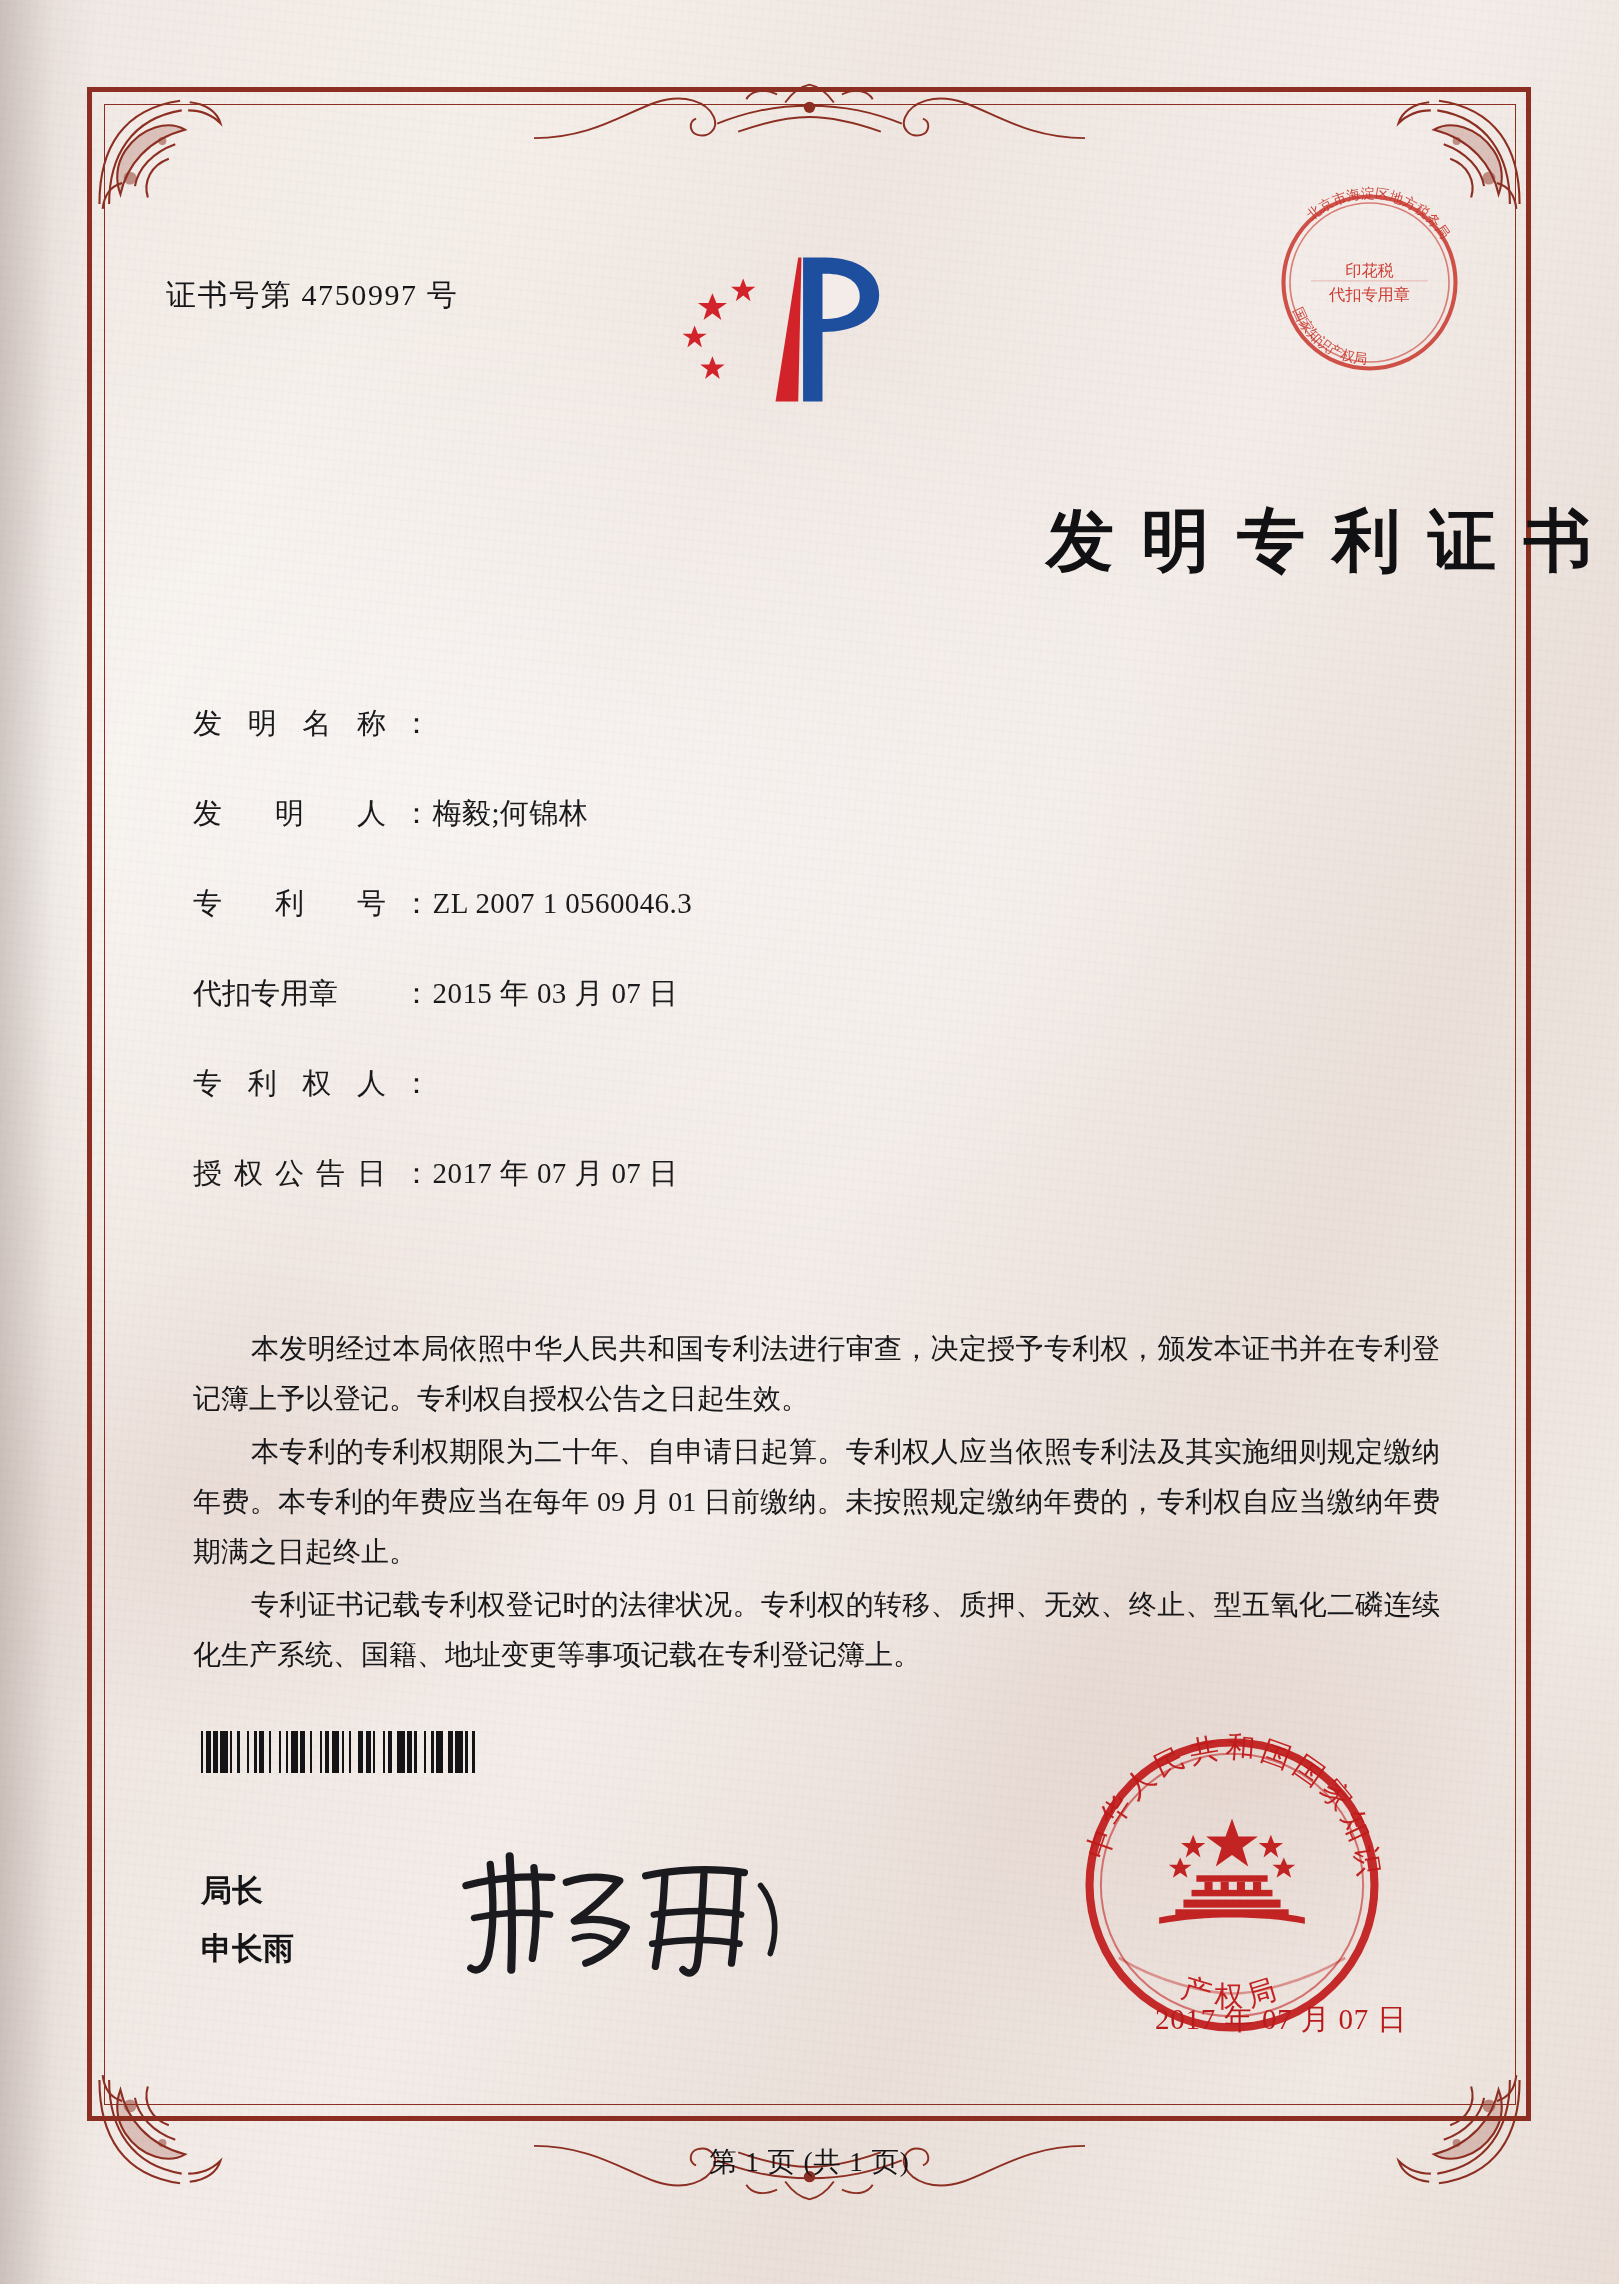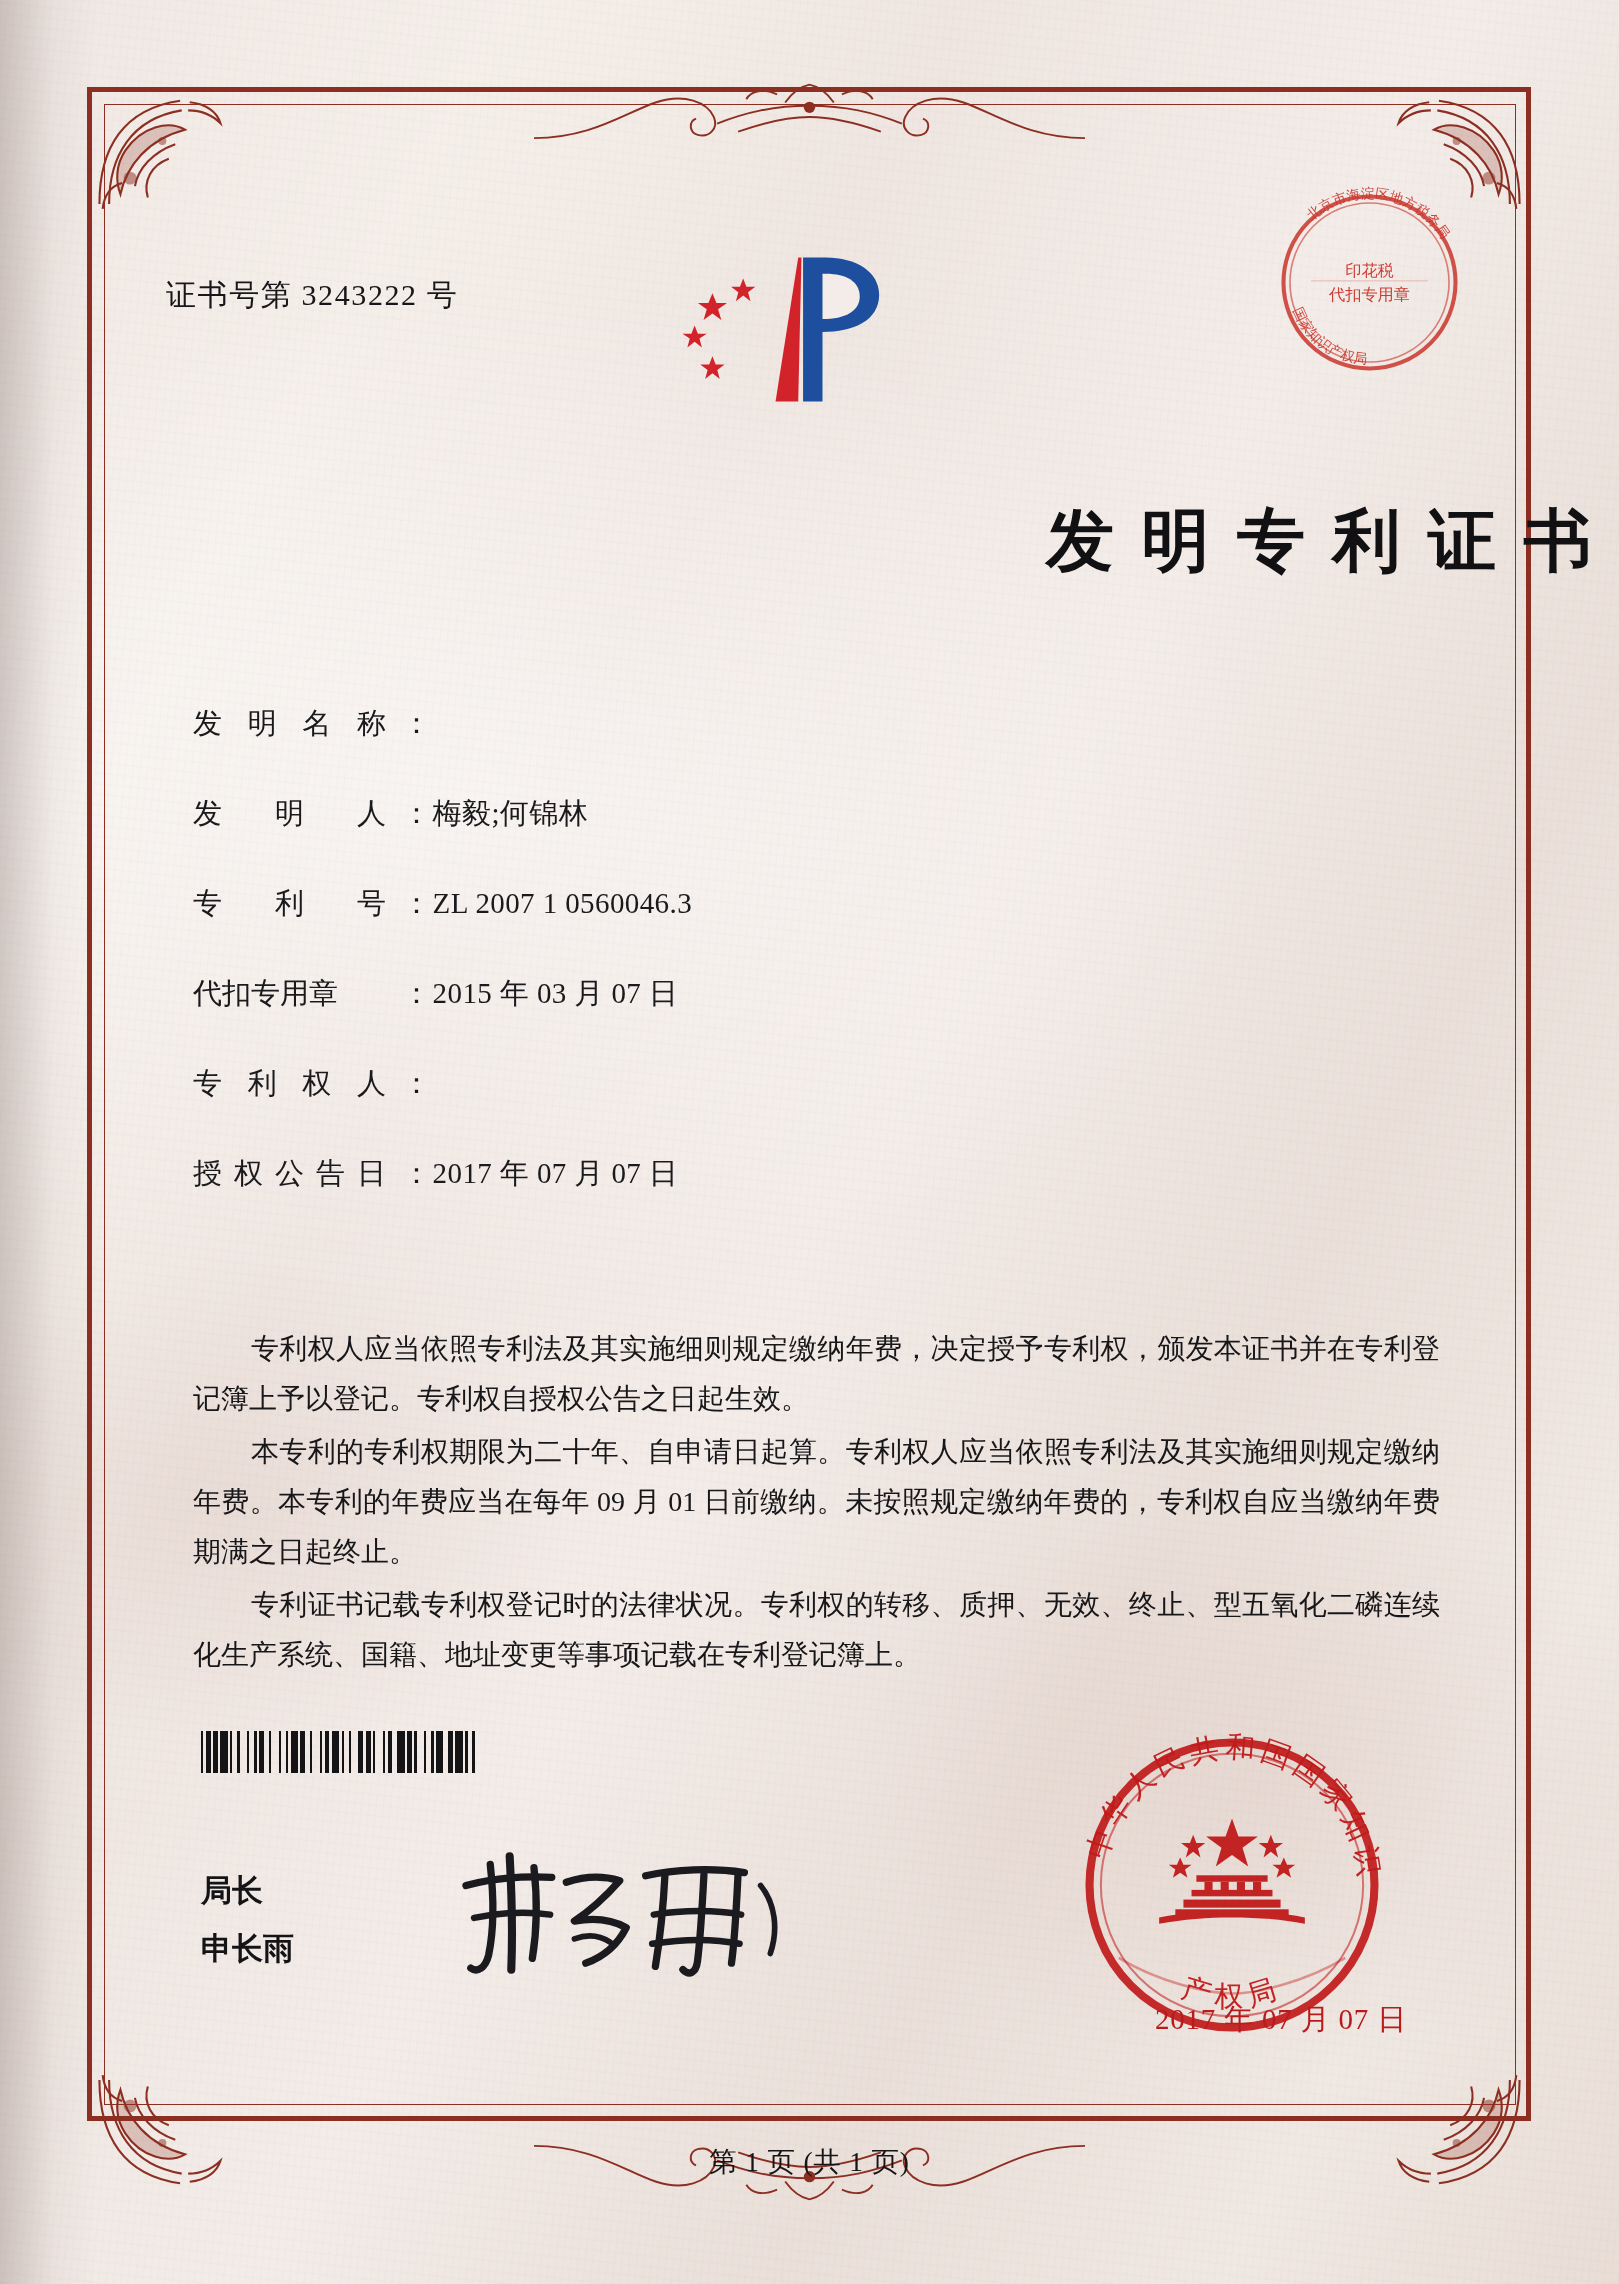--- a/index.html
+++ b/index.html
@@ -316,21 +316,21 @@
         <path d="M226 56 C262 42 296 34 340 34 C384 34 418 42 454 56"></path>
         <path d="M252 66 C292 52 316 48 340 48 C364 48 388 52 428 66"></path>
         <path d="M310 30 C320 16 330 10 340 8 C350 10 360 16 370 30"></path>
         <circle cx="340" cy="36" r="7" fill="#8c2f22" stroke="none"></circle>
         <path d="M300 20 C282 12 268 16 262 26"></path>
         <path d="M380 20 C398 12 412 16 418 26"></path>
       </g>
     </svg>
   </div>
 
-  <div class="cert-no">证书号第 3243222 号</div>
+  <div class="cert-no">证书号第 4750997 号</div>
 
   <div class="logo">
     <svg viewBox="0 0 310 215" xmlns="http://www.w3.org/2000/svg">
 
       <g fill="#d2232a">
         <polygon points="40,62 45,74 58,74 47,82 51,95 40,87 29,95 33,82 22,74 35,74"></polygon>
         <polygon points="18,102 22,112 33,112 24,118 27,129 18,122 9,129 12,118 3,112 14,112"></polygon>
         <polygon points="40,140 44,150 55,150 46,157 49,168 40,161 31,168 34,157 25,150 36,150"></polygon>
         <polygon points="78,44 82,54 93,54 84,61 87,72 78,65 69,72 72,61 63,54 74,54"></polygon>
       </g>
@@ -419,21 +419,21 @@
           <span>告</span>
           <span>日</span>
       </span>
       <span class="field-sep">：</span>
       <span class="field-value">2017 年 07 月 07 日</span>
     </div>
 
   </div>
 
   <div class="body-text">
-    <p>专利权人应当依照专利法及其实施细则规定缴纳年费，决定授予专利权，颁发本证书并在专利登记簿上予以登记。专利权自授权公告之日起生效。</p>
+    <p>本发明经过本局依照中华人民共和国专利法进行审查，决定授予专利权，颁发本证书并在专利登记簿上予以登记。专利权自授权公告之日起生效。</p>
     <p>本专利的专利权期限为二十年、自申请日起算。专利权人应当依照专利法及其实施细则规定缴纳年费。本专利的年费应当在每年 09 月 01 日前缴纳。未按照规定缴纳年费的，专利权自应当缴纳年费期满之日起终止。</p>
     <p>专利证书记载专利权登记时的法律状况。专利权的转移、质押、无效、终止、型五氧化二磷连续化生产系统、国籍、地址变更等事项记载在专利登记簿上。</p>
   </div>
 
   <div class="barcode" id="barcode">
       <i style="width: 2.4px; background: rgb(20, 20, 23);"></i>
       <i style="width: 2.4px; background: transparent;"></i>
       <i style="width: 4.9px; background: rgb(20, 20, 23);"></i>
       <i style="width: 2.4px; background: transparent;"></i>
       <i style="width: 4.9px; background: rgb(20, 20, 23);"></i>

